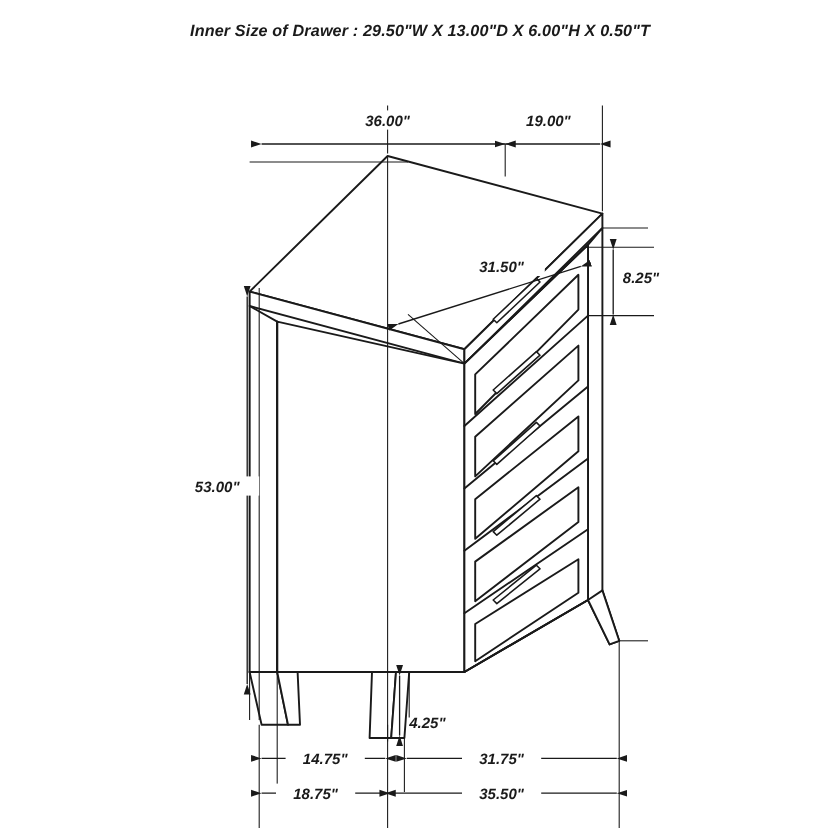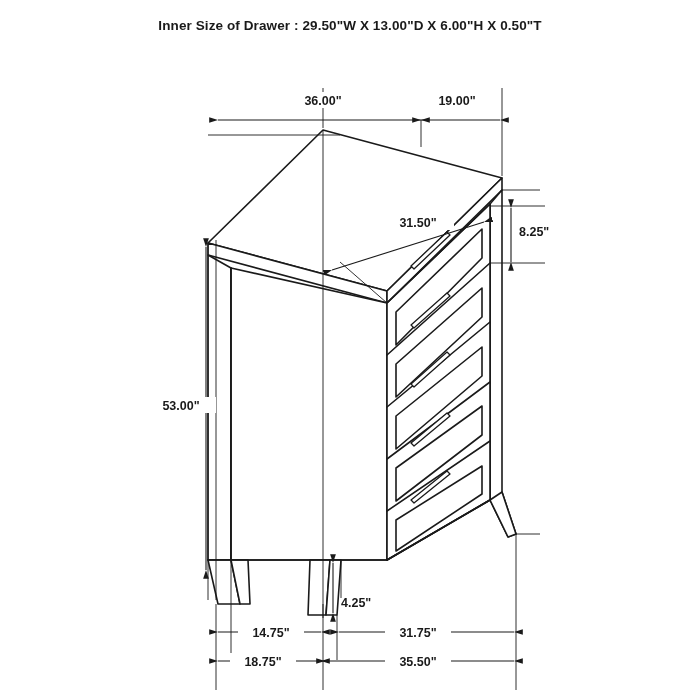--- a/index.html
+++ b/index.html
@@ -9,20 +9,21 @@
   }
   body {
     font-family: "Liberation Sans", sans-serif;
   }
   #page {
     position: relative;
     width: 700px;
     height: 700px;
     background: #ffffff;
     overflow: hidden;
+    font-style: italic;
   }
   #title {
     position: absolute;
     top: 18px;
     left: 0;
     width: 700px;
     text-align: center;
     font-size: 13.5px;
     font-weight: bold;
     color: #1a1a1a;

